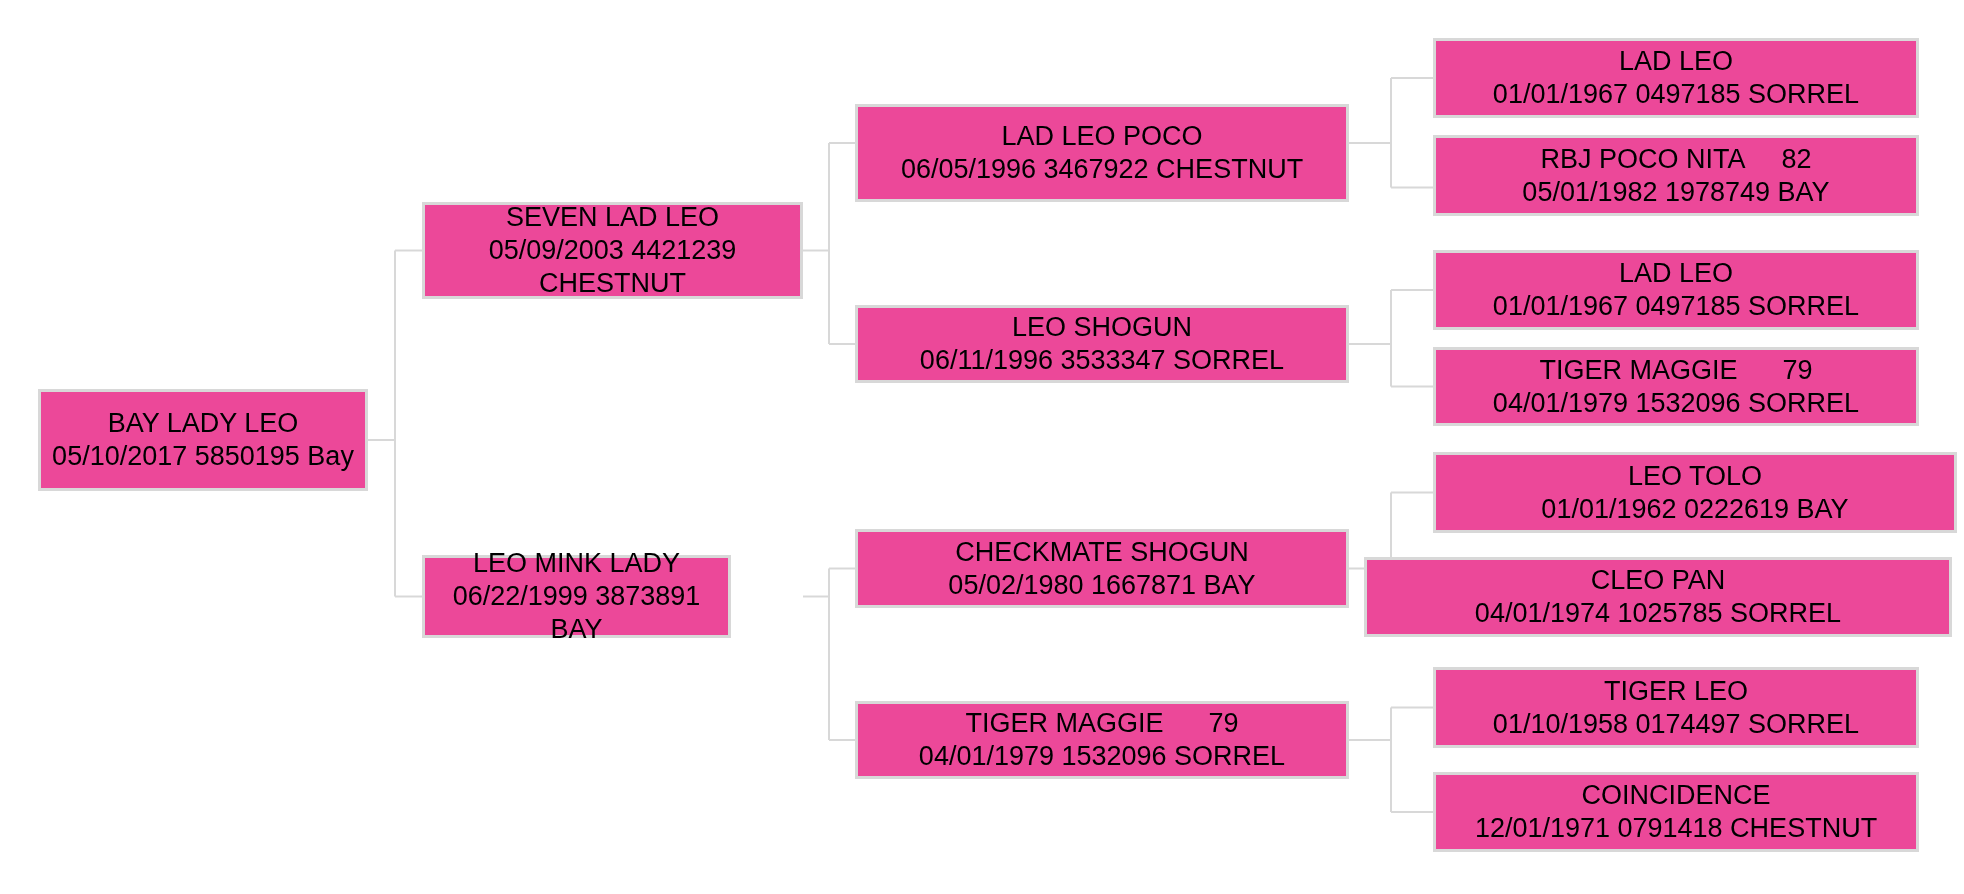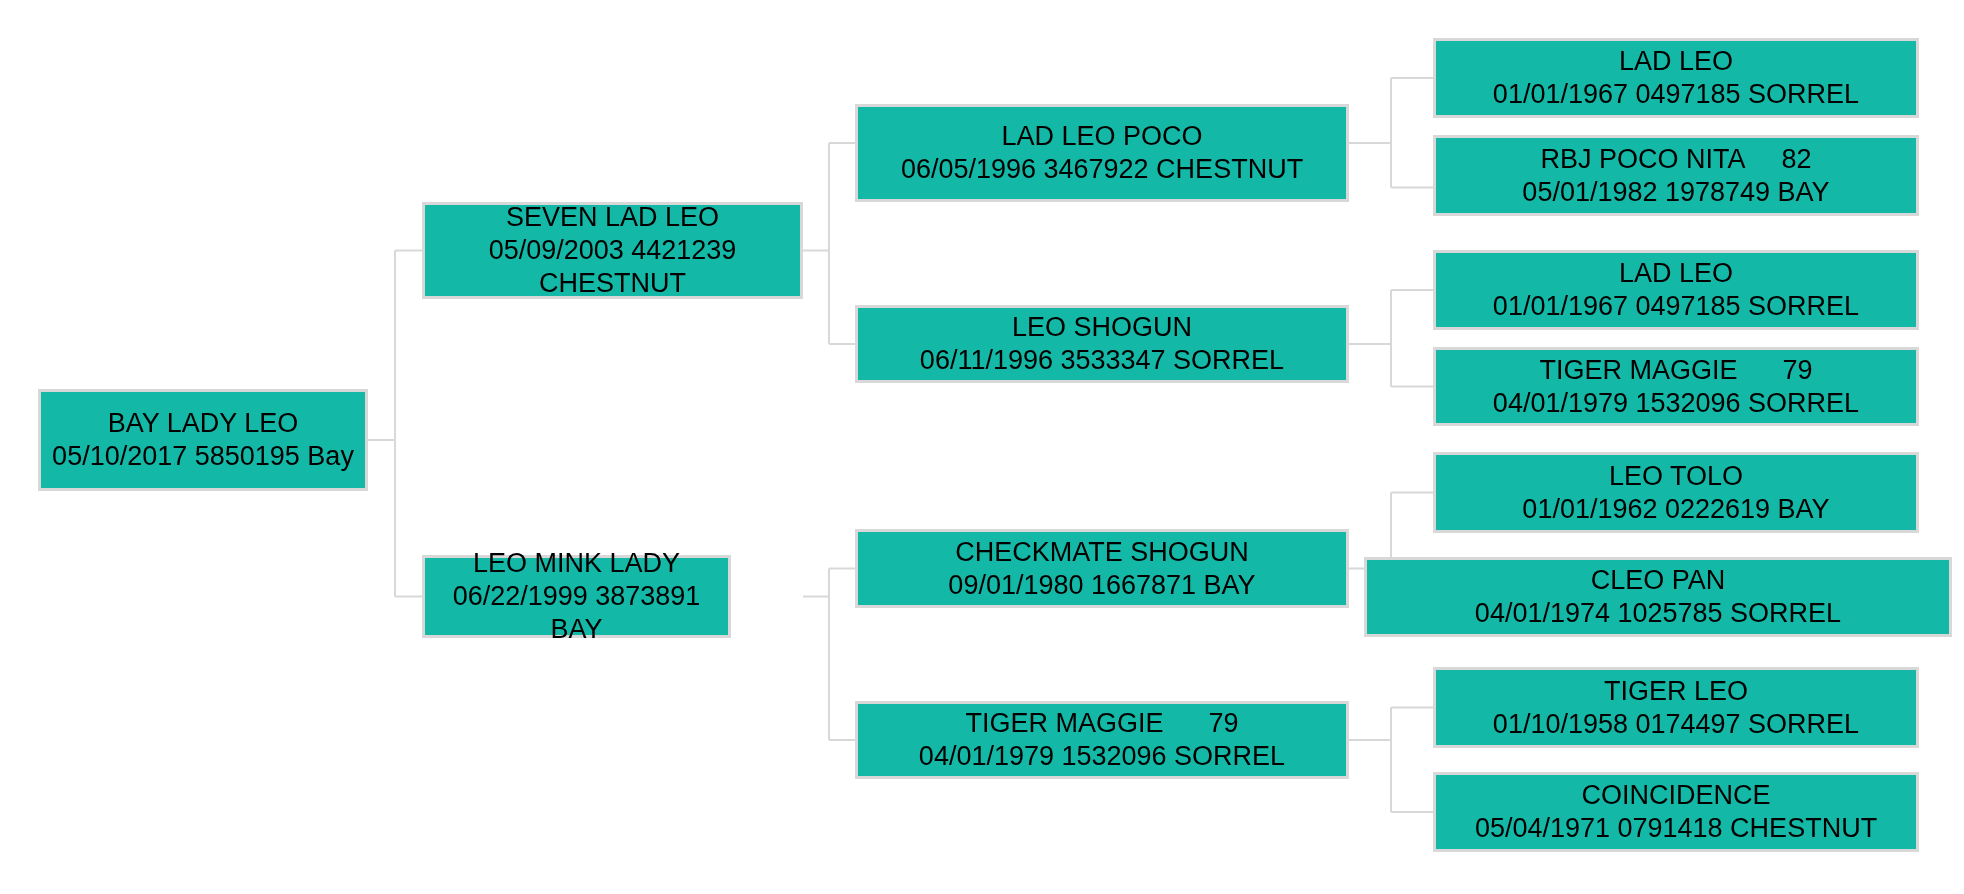--- a/index.html
+++ b/index.html
@@ -18,21 +18,21 @@
   #connector-layer {
     position: absolute;
     left: 0;
     top: 0;
     z-index: 0;
   }
   .node {
     position: absolute;
     box-sizing: border-box;
     border: 3px solid #d8d8d8;
-    background: #14b8a6;
+    background: #ec4899;
     display: flex;
     flex-direction: column;
     justify-content: center;
     text-align: center;
     color: #000000;
     font-size: 27px;
     line-height: 33px;
     z-index: 1;
   }
   .node .nm, .node .dt {
@@ -95,21 +95,21 @@
     <div class="dt">06/05/1996 3467922 CHESTNUT</div>
   </div>
 
   <div class="node" style="left:855px; top:305px; width:494px; height:78px">
     <div class="nm">LEO SHOGUN</div>
     <div class="dt">06/11/1996 3533347 SORREL</div>
   </div>
 
   <div class="node" style="left:855px; top:529px; width:494px; height:79px">
     <div class="nm">CHECKMATE SHOGUN</div>
-    <div class="dt">09/01/1980 1667871 BAY</div>
+    <div class="dt">05/02/1980 1667871 BAY</div>
   </div>
 
   <div class="node" style="left:855px; top:701px; width:494px; height:78px">
     <div class="nm">TIGER MAGGIE      79</div>
     <div class="dt">04/01/1979 1532096 SORREL</div>
   </div>
 
   <div class="node" style="left:1433px; top:38px; width:486px; height:80px">
     <div class="nm">LAD LEO</div>
     <div class="dt">01/01/1967 0497185 SORREL</div>
@@ -123,33 +123,33 @@
   <div class="node" style="left:1433px; top:250px; width:486px; height:80px">
     <div class="nm">LAD LEO</div>
     <div class="dt">01/01/1967 0497185 SORREL</div>
   </div>
 
   <div class="node" style="left:1433px; top:347px; width:486px; height:79px">
     <div class="nm">TIGER MAGGIE      79</div>
     <div class="dt">04/01/1979 1532096 SORREL</div>
   </div>
 
-  <div class="node" style="left:1433px; top:452px; width:486px; height:81px">
+  <div class="node" style="left:1433px; top:452px; width:524px; height:81px">
     <div class="nm">LEO TOLO</div>
     <div class="dt">01/01/1962 0222619 BAY</div>
   </div>
 
   <div class="node" style="left:1364px; top:557px; width:588px; height:80px">
     <div class="nm">CLEO PAN</div>
     <div class="dt">04/01/1974 1025785 SORREL</div>
   </div>
 
   <div class="node" style="left:1433px; top:667px; width:486px; height:81px">
     <div class="nm">TIGER LEO</div>
     <div class="dt">01/10/1958 0174497 SORREL</div>
   </div>
 
   <div class="node" style="left:1433px; top:772px; width:486px; height:80px">
     <div class="nm">COINCIDENCE</div>
-    <div class="dt">05/04/1971 0791418 CHESTNUT</div>
+    <div class="dt">12/01/1971 0791418 CHESTNUT</div>
   </div>
 
 </div>
 
 </body></html>

